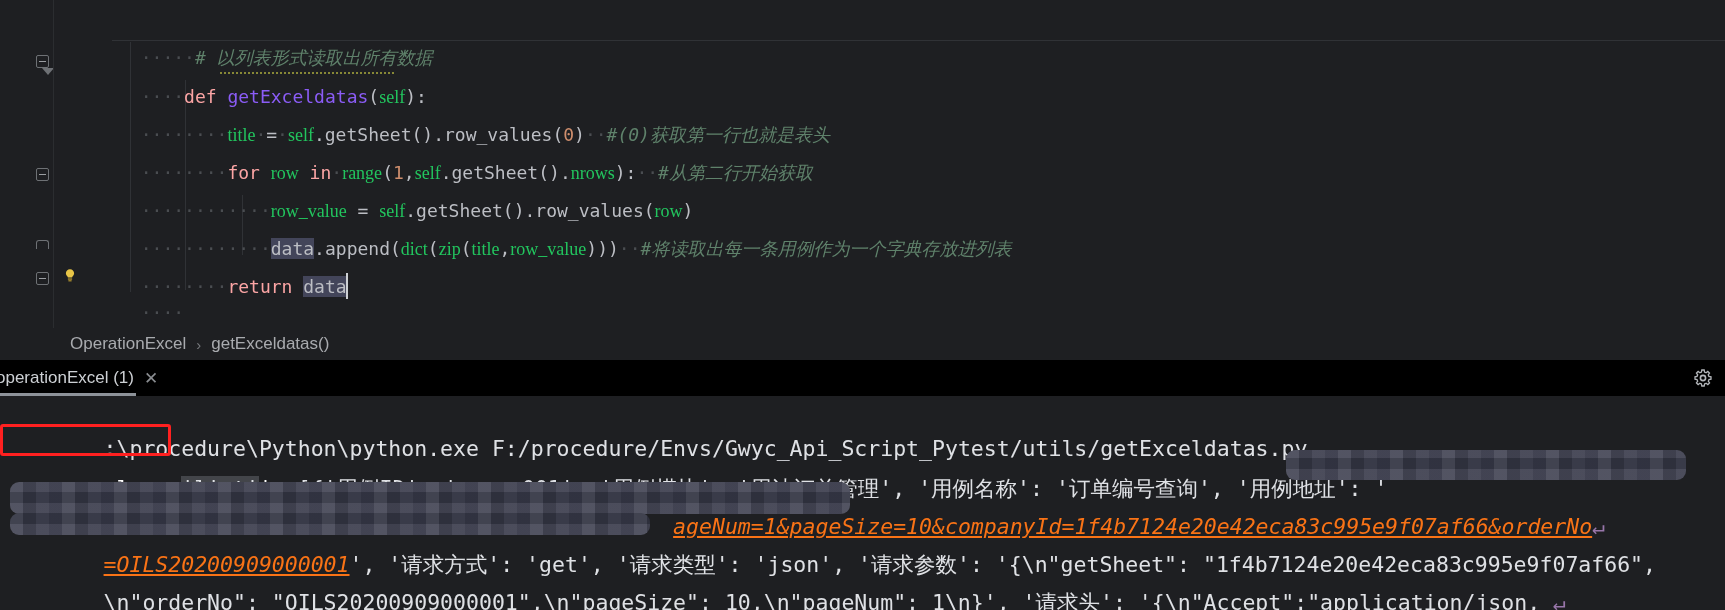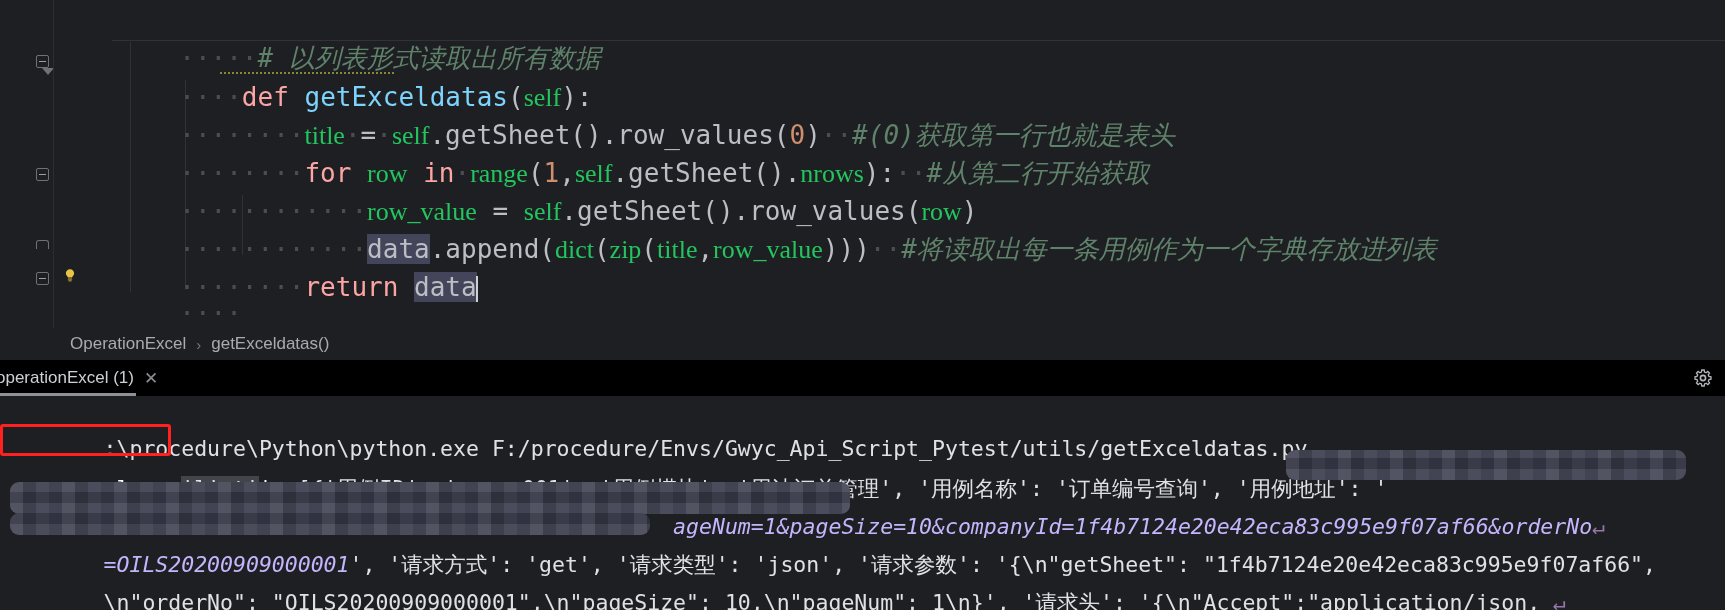--- a/index.html
+++ b/index.html
@@ -29,30 +29,30 @@
   }
 
   .code-area {
     position: absolute; left: 54px; top: 0; right: 0; top: 0;
     padding-top: 4px;
   }
 
   .line {
     position: relative;
     height: 38px; line-height: 38px;
-    font-size: 26px;
+    font-size: 18px;
     white-space: pre;
     color: #bcbec4;
     letter-spacing: 0px;
   }
 
   
   .kw      { color: #fca5a5; }       
   .fn      { color: #56a8f5; }
-  .fndef   { color: #7dd3fc; }
+  .fndef   { color: #8b5cf6; }
   .self    { color: #22c55e; font-family: Liberation Serif, serif; }
   .punct   { color: #bcbec4; }
   .paren   { color: #bcbec4; }
   .num     { color: #2aacb8; }
   .cmt     { color: #5f826b; font-style: italic; }
   .op      { color: #bcbec4; }
   .dot     { color: #bcbec4; }
   .ws      { color: #4a4d51; }
   .hl      { background: #533552; color: #bcbec4; }
   .hl2     { background: #43455a; color: #bcbec4; }
@@ -140,21 +140,21 @@
     background: #1e1f22;
     padding-top: 2px;
     overflow: hidden;
   }
   .cline {
     position: relative;
     height: 38px; line-height: 38px;
     font-size: 21.5px; white-space: pre; color: #dfe1e5;
   }
   .err  { color: #ffffff; }
-  .link { color: #c4b5fd; font-style: italic; }
+  .link { color: #f97316; font-style: italic; text-decoration: underline; }
   .wrapmark { color: #9876aa; font-style: italic; }
 
   
   .redbox {
     position: absolute;
     border: 3px solid #ff2020; border-radius: 3px;
     pointer-events: none;
   }
 
   

